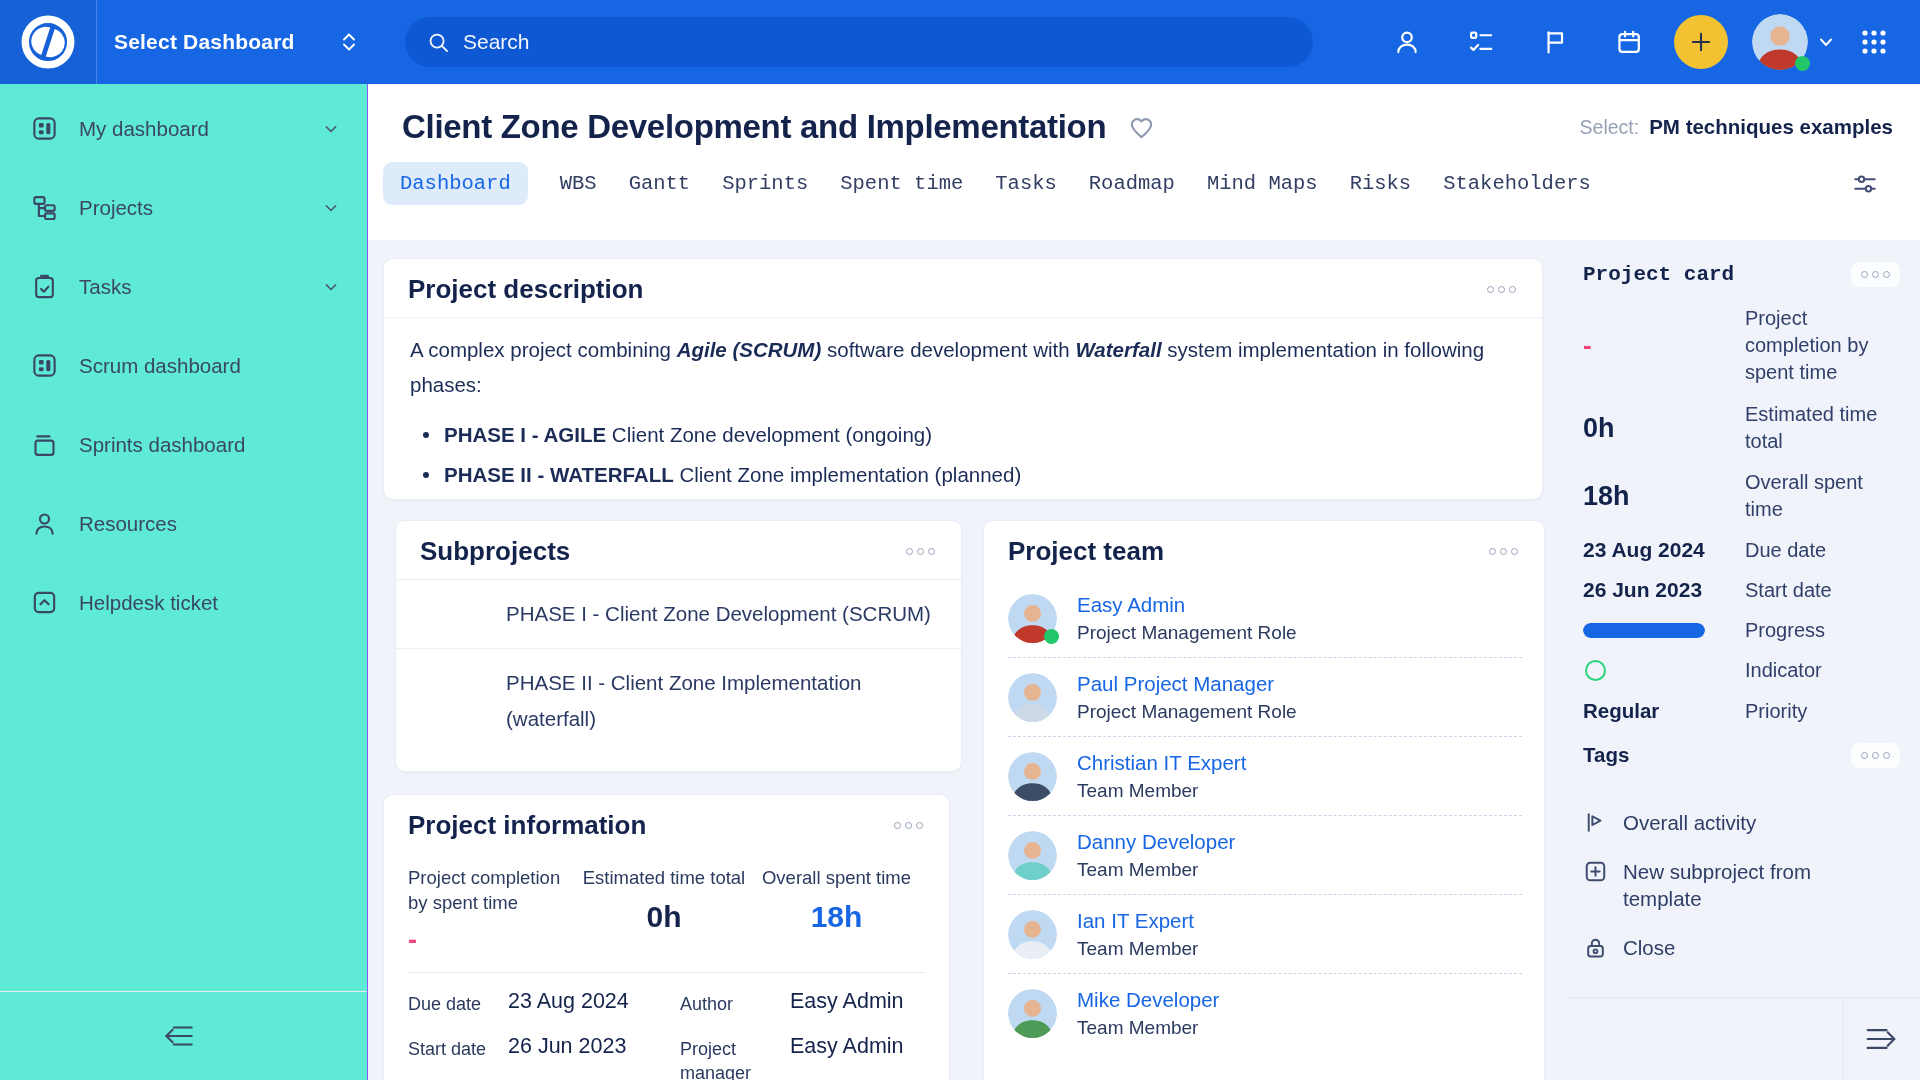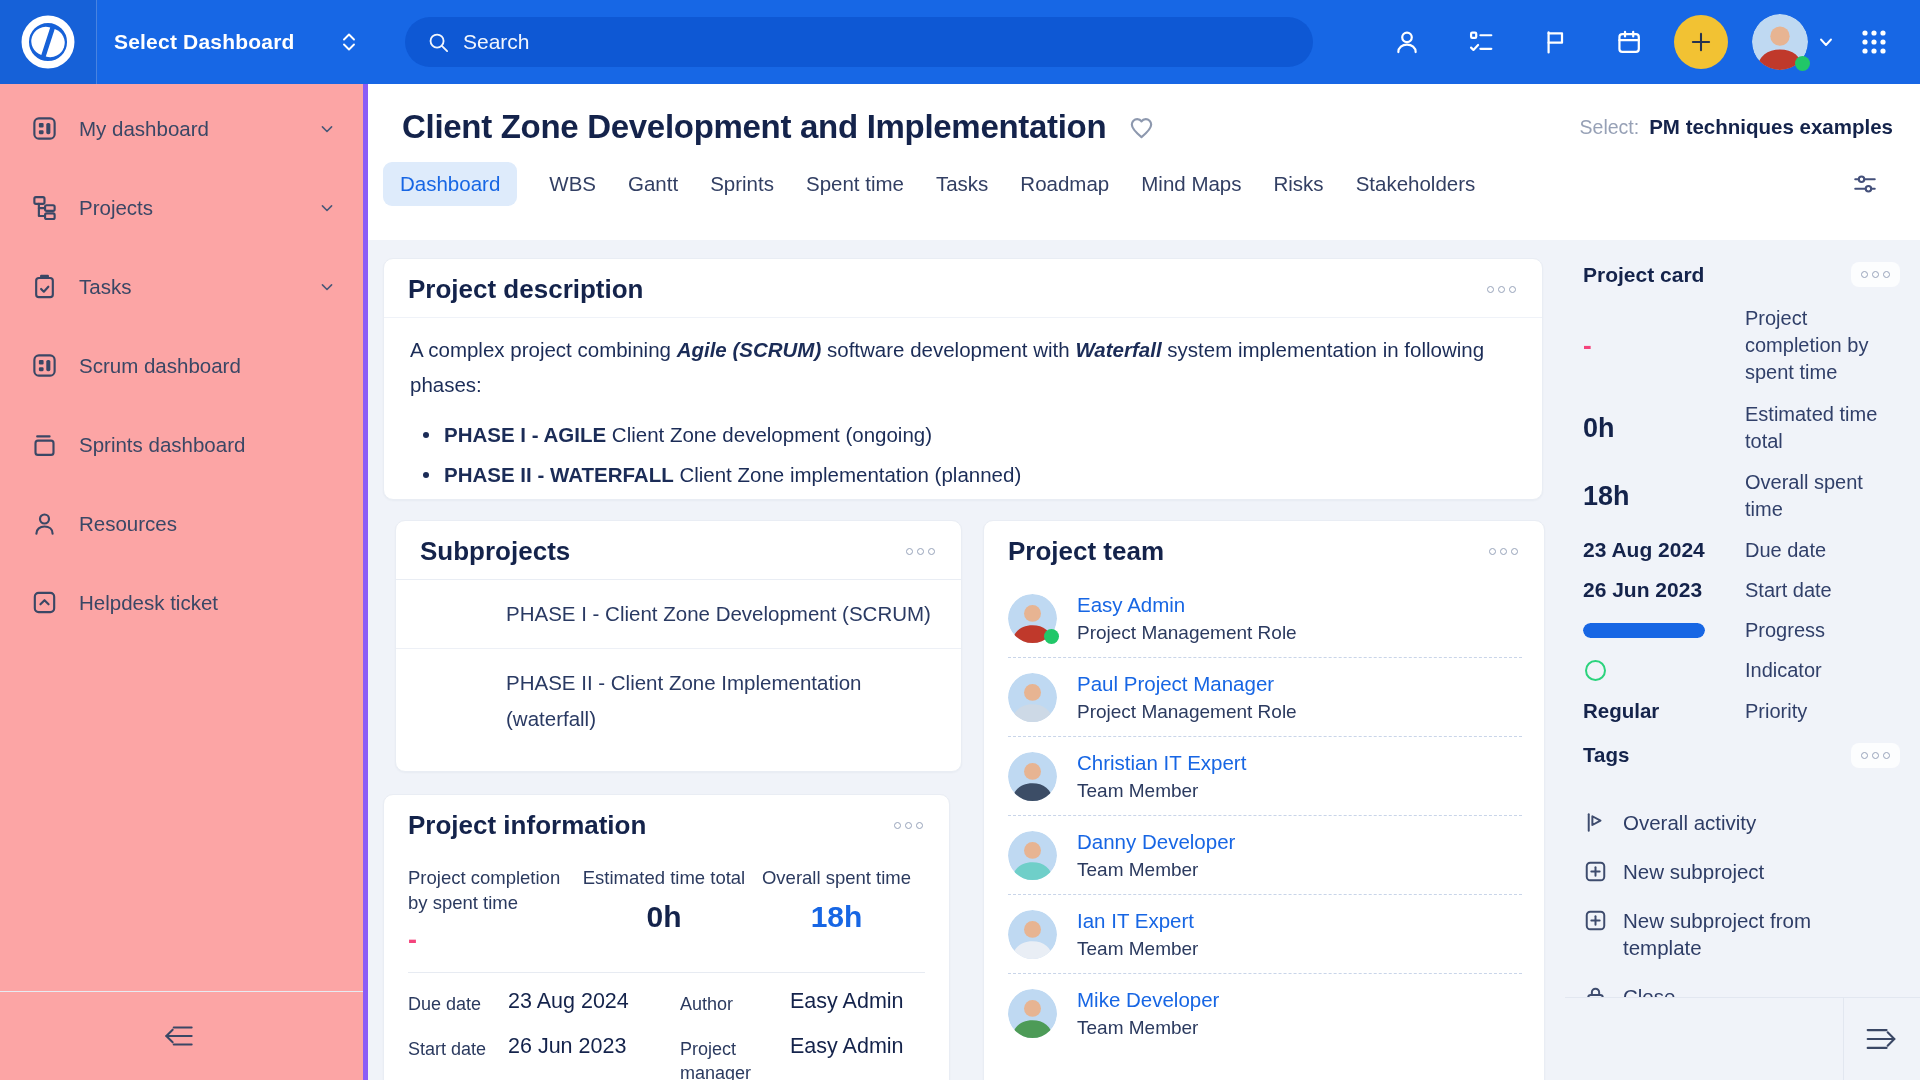--- a/index.html
+++ b/index.html
@@ -40,41 +40,41 @@
 
   
   .avatar { position:relative; flex:none; }
   .avatar svg { width:100%; height:100%; border-radius:50%; display:block; }
   .avatar .shirt { fill:var(--shirt, #cdd9e6); }
   .status-dot { position:absolute; right:-2px; bottom:-1px; width:15px; height:15px;
     border-radius:50%; background:#21C768; }
 
   
   .sidebar { position:absolute; top:84px; left:0; width:368px; bottom:0;
-    background:#fca5a5; border-right:5px solid #8b5cf6; z-index:10; }
+    background:#5eead4; border-right:1px solid #8b5cf6; z-index:10; }
   .nav { padding-top:5px; }
   .nav-item { height:79px; display:flex; align-items:center; padding:0 26px 0 31px; cursor:pointer; }
   .nav-item .icon { width:27px; height:27px; color:#3A4765; flex:none; }
   .nav-label { margin-left:21px; font-size:20.5px; font-weight:500; color:#3A4765; }
   .nav-chev { margin-left:auto; width:20px; height:20px; color:#4A5878; }
   .sidebar-footer { position:absolute; left:0; right:0; bottom:0; height:89px;
     border-top:1px solid #E7EBF3; display:flex; align-items:center; }
   .collapse-btn { margin-left:160px; width:38px; height:38px; color:#3A4765; cursor:pointer; }
 
   
   .main { position:absolute; left:368px; top:84px; right:0; bottom:0; background:#F0F3F9; overflow:hidden; }
   .page-header { height:156px; background:#fff; padding-left:15px; position:relative; }
   .title-row { display:flex; align-items:center; padding-top:24px; padding-left:19px; }
   .page-title { font-size:33px; font-weight:700; color:#14234B; letter-spacing:-.3px; }
   .fav-btn { margin-left:22px; width:27px; height:27px; color:#8D98AE; cursor:pointer; }
   .parents { margin-left:auto; margin-right:27px; display:flex; align-items:baseline; gap:10px; }
   .parents-label { color:#97A1B6; font-size:19.5px; }
   .parents-value { color:#14234B; font-weight:700; font-size:20.5px; cursor:pointer; }
   .tabs-row { display:flex; align-items:center; gap:32px; margin-top:16px; }
-  .tab { font-size:20.5px; font-weight:500; color:#323F63; padding:10px 0; cursor:pointer; white-space:nowrap; }
+  .tab { font-size:20.5px; font-weight:500; color:#323F63; padding:10px 0; cursor:pointer; white-space:nowrap;font-family:Liberation Mono, monospace; }
   .tab.active { background:#DEEBFB; color:#1766E4; border-radius:9px; padding:10px 17px; }
   .tabs-settings { margin-left:auto; margin-right:42px; width:26px; height:26px; color:#44507A; cursor:pointer; }
 
   .content { position:absolute; top:156px; left:0; right:0; bottom:0; overflow:hidden; }
   .card { position:absolute; background:#fff; border:1px solid #E9EDF4; border-radius:10px;
     box-shadow:0 1px 2px rgba(23,43,88,.04); overflow:hidden; }
   #card-desc { left:15px; top:18px;  width:1160px; height:242px; }
   #card-sub  { left:27px; top:280px; width:567px;  height:252px; }
   #card-info { left:15px; top:554px; width:567px;  height:330px; }
   #card-team { left:615px; top:280px; width:562px; height:604px; }
@@ -121,21 +121,21 @@
   .member { display:flex; align-items:center; padding:13.5px 0; }
   .member + .member { border-top:1px dashed #C9D5E9; }
   .member .avatar { width:49px; height:49px; }
   .member-info { margin-left:20px; }
   .member-name { font-size:20.5px; color:#1766E4; cursor:pointer; }
   .member-role { font-size:19px; color:#2B3A5F; margin-top:5px; }
 
   
   .rightbar { position:absolute; left:1197px; top:0; width:359px; bottom:83px;
     padding:22px 24px 0 18px; overflow:hidden; }
-  .pc-header { display:flex; align-items:center; justify-content:space-between; margin-bottom:10px; }
+  .pc-header { display:flex; align-items:center; justify-content:space-between; margin-bottom:10px;font-family:Liberation Mono, monospace; }
   .pc-title { font-size:21px; font-weight:700; color:#14234B; }
   .pc-row { display:flex; align-items:center; }
   .pc-row.h96 { min-height:97px; }
   .pc-row.h68 { min-height:68px; }
   .pc-row.h40 { min-height:40px; }
   .pc-row.h42 { min-height:42px; }
   .pc-value-col { flex:0 0 162px; }
   .pc-label { flex:1; font-size:20px; line-height:27px; color:#31406A; }
   .pc-big  { font-size:27px; font-weight:700; color:#14234B; }
   .pc-dash { font-size:26px; font-weight:700; color:#F4437C; }
@@ -615,28 +615,20 @@
               <path d="M9 6 L16.8 10.2 L9 14.4 Z"></path>
           </svg>
           <span class="action-label">Overall activity</span>
         </div>
         <div class="action">
           <svg class="stroked" viewBox="0 0 24 24">
             <rect x="3.6" y="3.6" width="16.8" height="16.8" rx="3.4"></rect>
             <path d="M12 8 v8"></path>
               <path d="M8 12 h8"></path>
           </svg>
-          <span class="action-label">New subproject</span>
-        </div>
-        <div class="action">
-          <svg class="stroked" viewBox="0 0 24 24">
-            <rect x="3.6" y="3.6" width="16.8" height="16.8" rx="3.4"></rect>
-            <path d="M12 8 v8"></path>
-              <path d="M8 12 h8"></path>
-          </svg>
           <span class="action-label">New subproject from template</span>
         </div>
         <div class="action">
           <svg class="stroked" viewBox="0 0 24 24">
             <rect x="5" y="10.6" width="14" height="10" rx="2.4"></rect>
             <path d="M8.5 10.6 V8 a3.5 3.5 0 0 1 7 0 v2.6"></path>
             <circle cx="12" cy="15.6" r="1.8"></circle>
           </svg>
           <span class="action-label">Close</span>
         </div>

